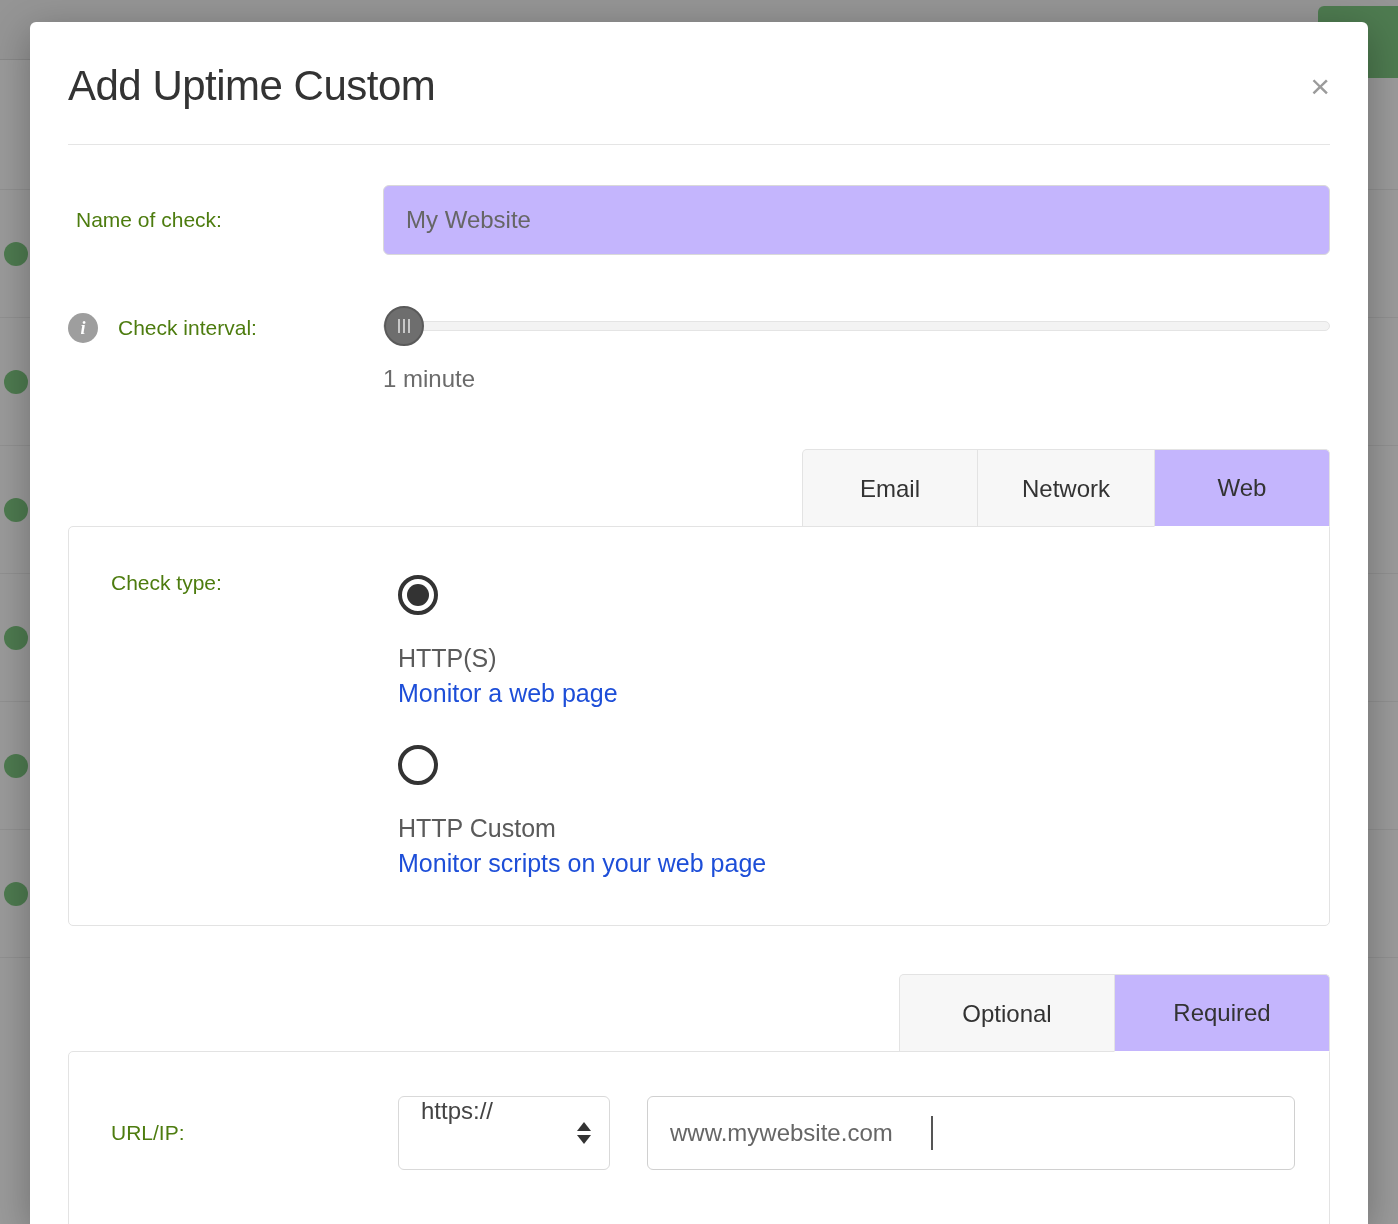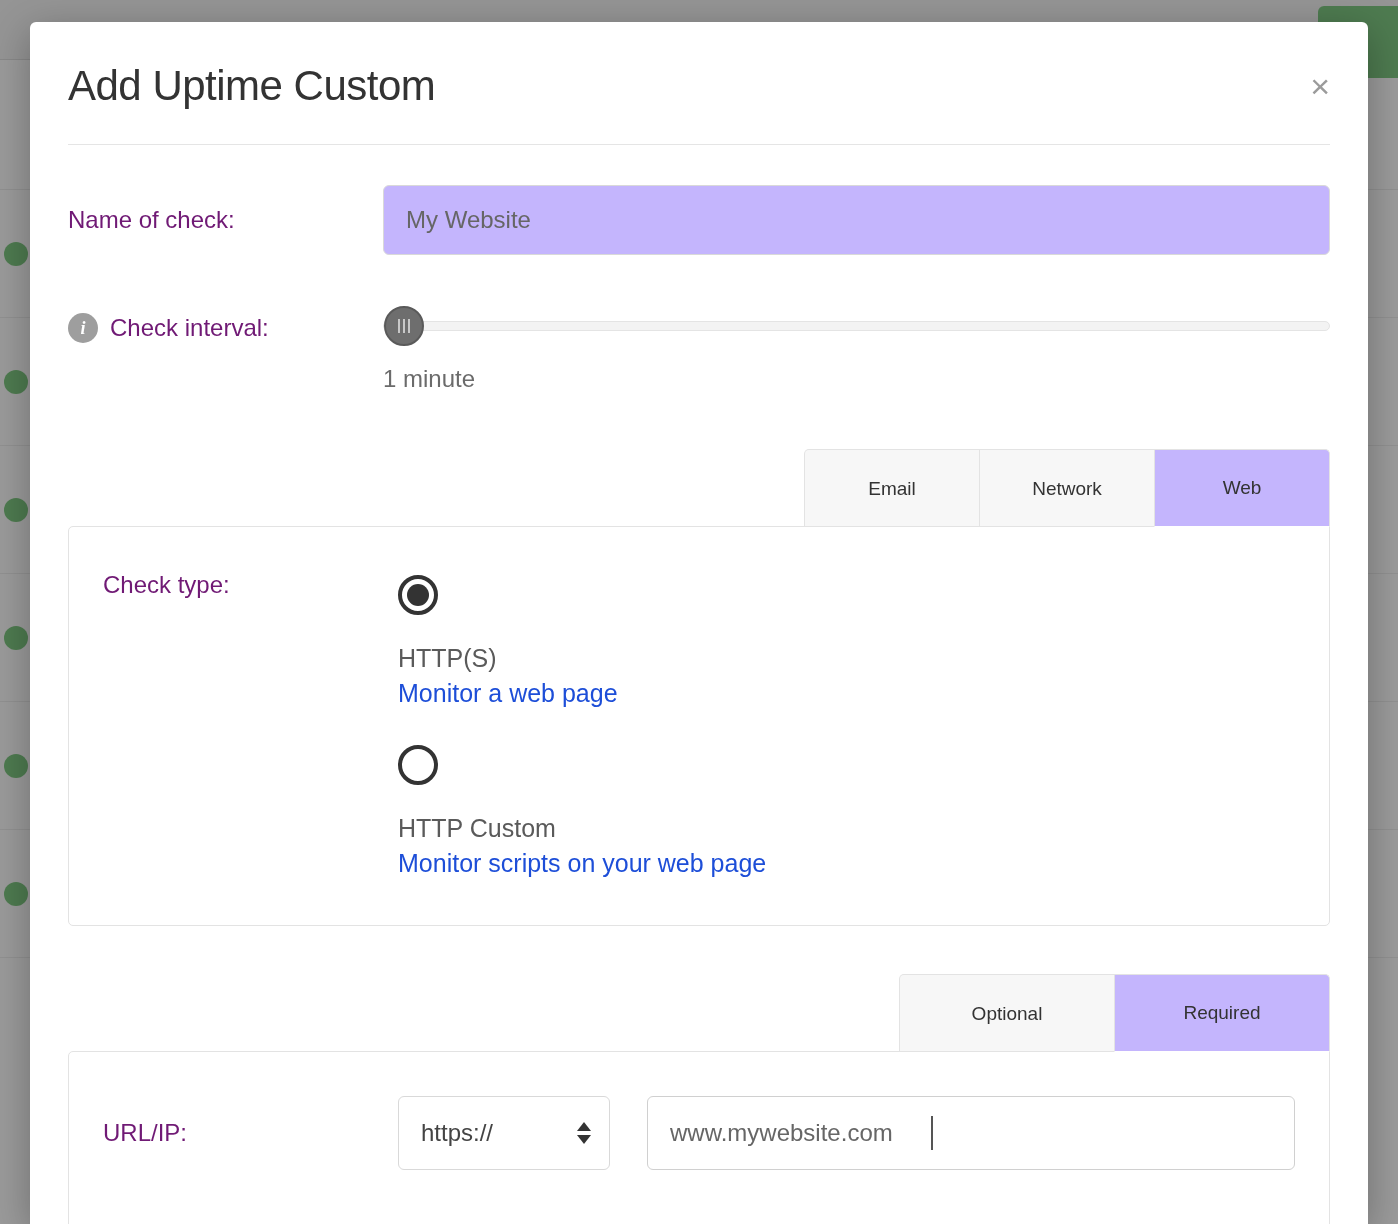--- a/index.html
+++ b/index.html
@@ -26,21 +26,21 @@
     overflow:hidden;
   }
   .modal-header { display:flex; align-items:center; justify-content:space-between; padding-bottom:34px; border-bottom:1px solid #e5e5e5; }
   .modal-title { font-size:42px; font-weight:400; color:#333; letter-spacing:-0.5px;}
   .close-x { font-size:34px; color:#9b9b9b; cursor:pointer; line-height:1; font-weight:300;}
 
   .form { padding-top:40px; }
   .form-row { display:flex; align-items:center; margin-bottom:60px; }
   .form-row.top { align-items:flex-start; }
   .label-col { width:315px; flex:0 0 315px; display:flex; align-items:center; gap:12px;}
-  .label-text { font-size:24px; color:#701a75; }
+  .label-text { font-size:21px; color:#4d7c0f;margin-left:8px; }
   .info-badge {
     width:30px; height:30px; border-radius:50%; background:#9e9e9e; color:#fff;
     display:flex; align-items:center; justify-content:center; font-family:Georgia,serif; font-style:italic; font-size:18px; font-weight:bold;
     flex:0 0 30px;
   }
   .field-col { flex:1; }
   .text-input {
     width:100%; height:70px; border:1px solid #d9d9d9; border-radius:6px;
     font-size:24px; color:#666; padding:0 22px; background:#c4b5fd;
   }
@@ -57,21 +57,21 @@
     border:2px solid #5a5a5a; display:flex; align-items:center; justify-content:center;
     cursor:grab;
   }
   .slider-thumb .grip { width:2px; height:14px; background:#c8c8c8; margin:0 1.5px; display:inline-block;}
   .slider-label { font-size:24px; color:#6b6b6b; margin-top:34px; text-align:left; }
 
   
   .tab-strip { display:flex; justify-content:flex-end; }
   .tab {
     height:78px; padding:0 44px; display:flex; align-items:center; justify-content:center;
-    font-size:19px; color:#333; background:#f7f7f7; border:1px solid #e3e3e3; border-bottom:none;
+    font-size:24px; color:#333; background:#f7f7f7; border:1px solid #e3e3e3; border-bottom:none;
     margin-left:-1px; cursor:pointer; min-width:176px;
   }
   .tab.first{ border-top-left-radius:5px;}
   .tab.active { background:#c4b5fd; border-bottom:1px solid #fff; position:relative; z-index:2;}
   .tab-panel {
     border:1px solid #e3e3e3; border-radius:5px 0 5px 5px; padding:44px 34px;
     margin-top:-1px; position:relative; z-index:1; background:#fff;
   }
   .tab-panel.tr0 { border-top-right-radius:0; }
   .checktype-row{display:flex;}
@@ -86,21 +86,21 @@
   .radio-option.selected .radio-outer .inner{display:block;}
   .radio-labels .t1 { font-size:25px; color:#5a5a5a; line-height:1.4;}
   .radio-labels .t2 { font-size:25px; color:#1d4ed8; line-height:1.4;}
 
   .tabs-block{margin-bottom:48px;}
 
   
   .url-row{display:flex; gap:18px; align-items:center;}
   .select-wrap{
     position:relative; width:212px; height:74px; border:1px solid #d9d9d9; border-radius:6px;
-    display:flex; align-items:center; padding:0 46px 0 22px; font-size:24px; color:#444; background:#fff;
+    display:flex; padding:0 46px 0 22px; font-size:24px; color:#444; background:#fff;
   }
   .select-caret{
     position:absolute; right:18px; top:50%; transform:translateY(-50%);
     display:flex; flex-direction:column; gap:4px;
   }
   .caret-up{width:0;height:0;border-left:7px solid transparent;border-right:7px solid transparent;border-bottom:9px solid #333;}
   .caret-down{width:0;height:0;border-left:7px solid transparent;border-right:7px solid transparent;border-top:9px solid #333;}
   .url-input-wrap{position:relative; flex:1;margin-left:19px;}
   .url-input{
     width:100%; height:74px; border:1px solid #d0d0d0; border-radius:6px; font-size:24px; color:#666;

